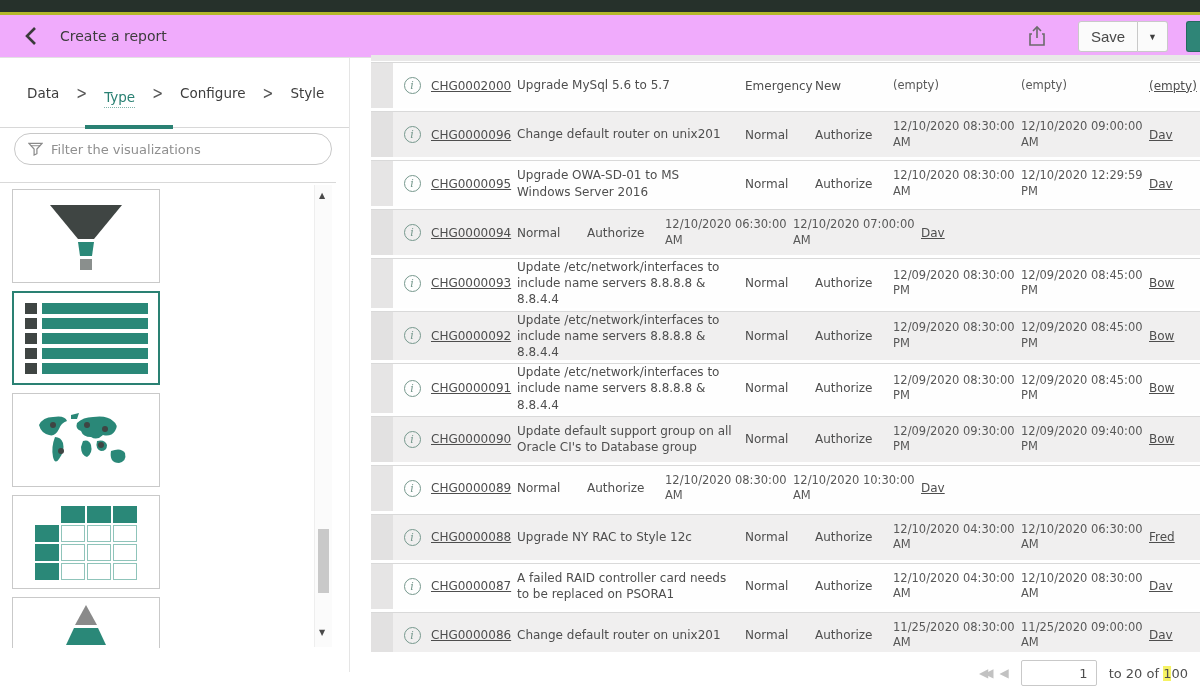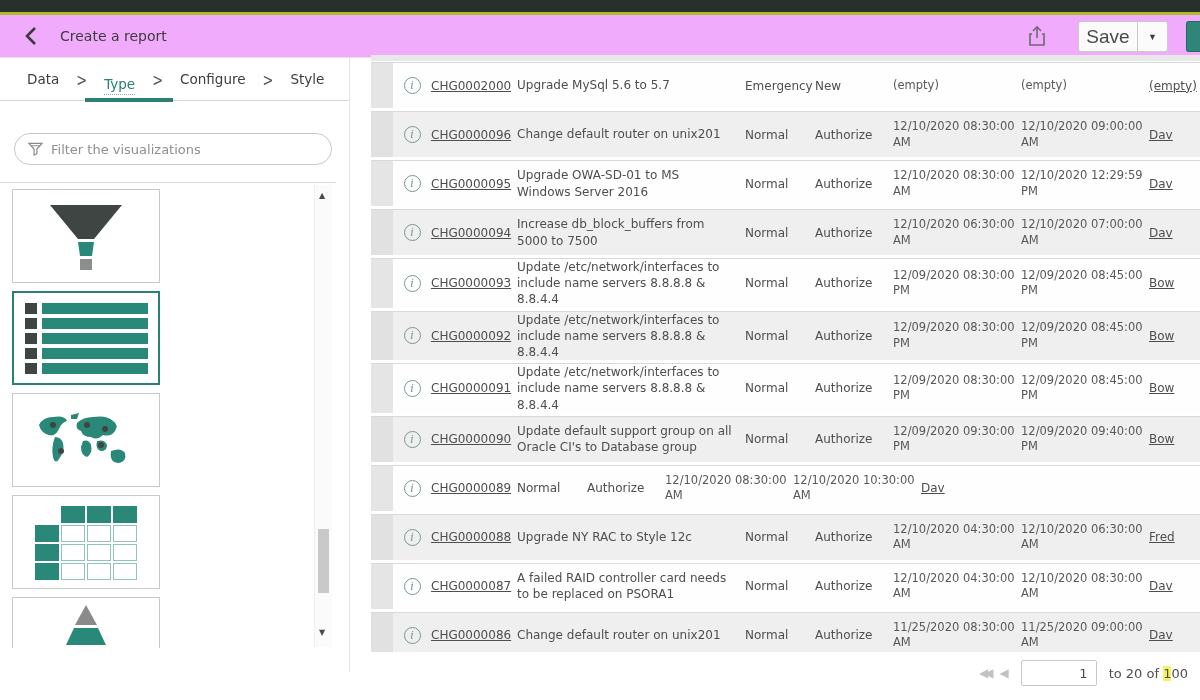--- a/index.html
+++ b/index.html
@@ -11,30 +11,30 @@
     background:#26312b; border-bottom:3px solid #b4b82b; }
   .header { position:absolute; left:0; top:15px; width:1200px; height:43px;
     background:#f0abfc; border-bottom:1px solid #e2e2e2; }
   .back-btn { position:absolute; left:16px; top:7px; width:30px; height:30px;
     background:none; border:none; cursor:pointer; }
   .page-title { position:absolute; left:60px; top:13px; font-size:14px; color:#3c3c3c; }
   .share-btn { position:absolute; left:1022px; top:8px; width:30px; height:28px;
     background:none; border:none; cursor:pointer; }
   .save-group { position:absolute; left:1078px; top:6px; display:flex; }
   .save-btn { width:60px; height:31px; background:#fbfbfb; border:1px solid #c9c9c9;
-    border-radius:3px 0 0 3px; font-size:19px; color:#4a4a4a; }
+    border-radius:3px 0 0 3px; font-size:15px; color:#4a4a4a; }
   .save-caret-btn { width:30px; height:31px; background:#fbfbfb; border:1px solid #c9c9c9;
     border-left:none; border-radius:0 3px 3px 0; font-size:9px; color:#3f3f3f; }
   .edge-teal-btn { position:absolute; left:1186px; top:6px; width:14px; height:31px;
     background:#2f8577; border:1px solid #256a5f; border-right:none; border-radius:3px 0 0 3px; }
 
   
   .wizard { position:absolute; left:0; top:58px; width:350px; height:614px;
     background:#fff; border-right:1px solid #e5e5e5; }
-  .steps { position:relative; height:43px; border-bottom:1px solid #d8d8d8;
+  .steps { position:relative; height:70px; border-bottom:1px solid #d8d8d8;
     display:flex; align-items:center; padding-left:27px; gap:17px; font-size:13.5px; color:#3d3d3d; }
   .step { cursor:pointer; }
   .step.active { color:#2a8173; border-bottom:1px dotted #7fb3a9; padding-bottom:2px;margin-top:12px; }
   .step-chevron { color:#5a5a5a; font-size:13px; transform:scaleY(1.4); display:inline-block; }
   .active-bar { position:absolute; left:85px; bottom:-2px; width:88px; height:4px; background:#2a8173; }
 
   .filter-wrap { position:absolute; left:14px; top:75px; width:318px; height:32px;
     border:1px solid #c8c8c8; border-radius:16px; background:#fff; display:flex; align-items:center; }
   .filter-wrap svg { margin-left:13px; }
   .filter-input { border:none; outline:none; background:transparent; flex:1; margin-left:8px;
@@ -287,21 +287,20 @@
         </span>
     <span class="c-assigned"><a>Dav</a></span>
   </div>
 
   <div class="trow striped">
     <span class="c-gutter"></span>
     <span class="c-info">
           <button class="info-icon">i</button>
         </span>
     <span class="c-number"><a>CHG0000094</a></span>
-    <span class="c-desc">Increase db_block_buffers from 5000 to 7500</span>
     <span class="c-priority">Normal</span>
     <span class="c-state">Authorize</span>
     <span class="c-date">
           <div>12/10/2020 06:30:00</div>
           <div>AM</div>
         </span>
     <span class="c-date">
           <div>12/10/2020 07:00:00</div>
           <div>AM</div>
         </span>

